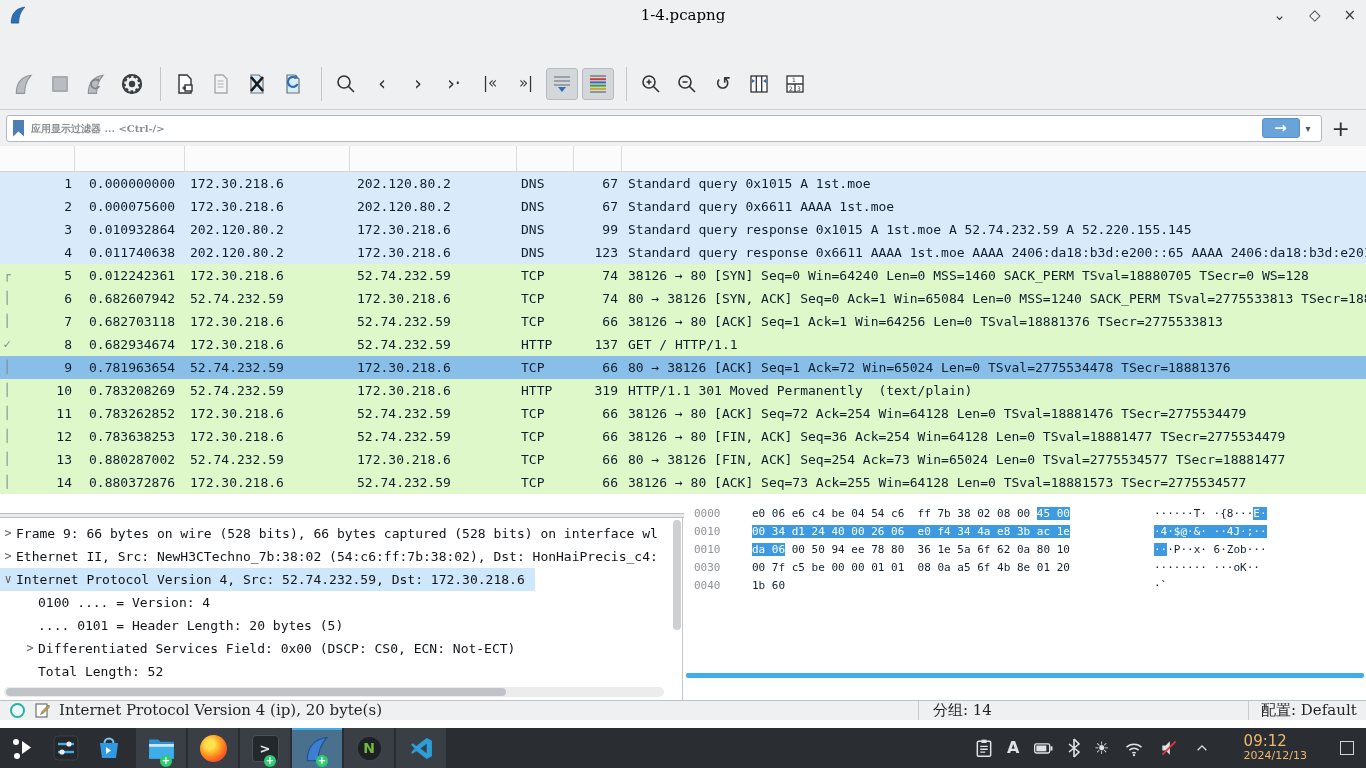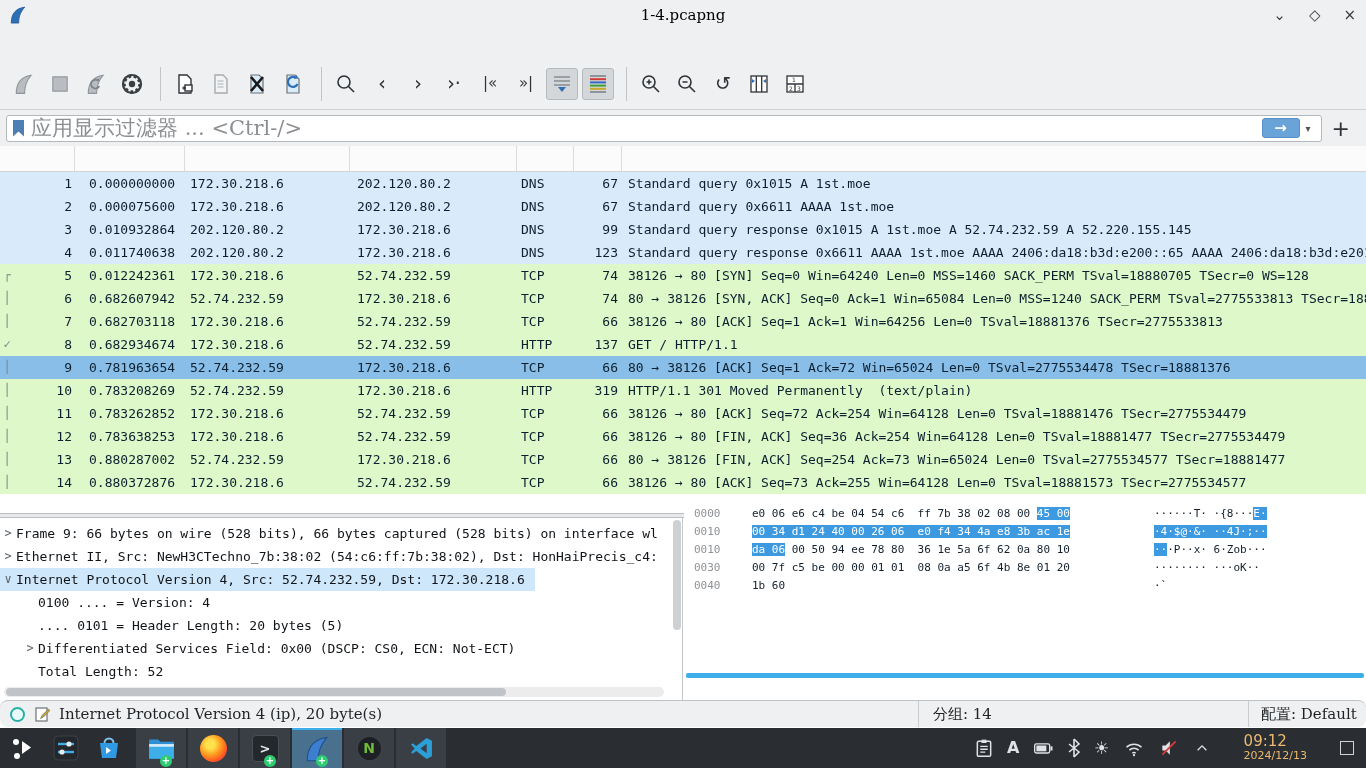--- a/index.html
+++ b/index.html
@@ -33,22 +33,22 @@
   .tsep { width:1px; height:34px; background:#c3c6c9; margin:0 8px; }
   .glyph { line-height:1; }
 
   
   .filterbar { position:absolute; top:110px; left:0; width:1366px; height:36px; background:#eff0f1;
                display:flex; align-items:center; padding:0 6px; }
   .filterfield { flex:1; height:27px; background:#fff; border:1px solid #b4b8bb; border-radius:3px;
                  display:flex; align-items:center; padding:0 4px 0 6px; }
   .bookmark { width:11px; height:17px; background:#4d7fb5;
               clip-path:polygon(0 0,100% 0,100% 100%,50% 70%,0 100%); margin-right:7px; flex:none; }
-  .filterfield input { flex:1; border:none; outline:none; font-size:21px; color:#222;
-                       font-family:"DejaVu Serif","Liberation Serif",serif; background:transparent; }
+  .filterfield input { flex:1; border:none; outline:none; font-size:10px; color:#222;
+                       font-family:"DejaVu Serif","Liberation Serif",serif; background:transparent;font-weight:bold; }
   .filterfield input::placeholder { color:#8b8f93; }
   .applybtn { width:38px; height:20px; background:#69a3d8; border:1px solid #5590c8; border-radius:3px;
               color:#fff; font-size:15px; font-weight:bold; display:flex; align-items:center;
               justify-content:center; font-family:"DejaVu Sans","Liberation Sans",sans-serif; }
   .caret { color:#555; font-size:10px; margin:0 6px; font-family:"DejaVu Sans",sans-serif; }
   .addbtn { font-size:22px; color:#2f3338; padding:0 10px; font-family:"DejaVu Sans",sans-serif; }
 
   
   .lheader { position:absolute; top:146px; left:0; width:1366px; height:26px; background:#fbfbfb;
              border-bottom:1px solid #d4d4d4; display:flex; font-size:15px; color:#111; }
@@ -91,22 +91,22 @@
   .hexpane { position:absolute; top:498px; left:684px; width:682px; height:182px; background:#fff;
              font-size:11px; padding:7px 0 0 10px; overflow:hidden; }
   .hrow { display:flex; height:18px; line-height:18px; white-space:pre; color:#13202c; }
   .hoff { width:42px; color:#8f9296; margin-right:16px; flex:none; }
   .hbytes { width:378px; flex:none; }
   .hascii { margin-left:24px; }
   .hl { background:#3d9ae0; color:#fff; }
   .hex-scroll { position:absolute; left:2px; right:2px; bottom:2px; height:5px; background:#3daee9; border-radius:2px; }
 
   
-  .statusbar { position:absolute; top:700px; left:0; width:1366px; height:27px; background:#eff0f1;
-               border-top:1px solid #bfc2c4; display:flex; align-items:center; font-size:15px; color:#1f2326;border-radius:8px; }
+  .statusbar { position:absolute; top:700px; left:0; width:1366px; height:20px; background:#eff0f1;
+               border-top:1px solid #bfc2c4; display:flex; align-items:flex-start; font-size:15px; color:#1f2326; }
   .sb-left { flex:1; display:flex; align-items:center; gap:9px; padding-left:10px; }
   .expert-dot { width:15px; height:15px; border-radius:50%; border:2px solid #27b1a6; background:#eafaf8; }
   .sb-mid { width:330px; border-left:1px solid #c9ccce; padding-left:14px; align-self:stretch; display:flex; align-items:center; }
   .sb-right { width:118px; border-left:1px solid #c9ccce; padding-left:12px; align-self:stretch; display:flex; align-items:center; }
 
   
   .taskbar { position:absolute; top:728px; left:0; width:1366px; height:40px; background:#2a2e33;
              display:flex; align-items:center; font-family:"DejaVu Sans","Liberation Sans",sans-serif; }
   .tb-launch { display:flex; align-items:center; gap:17px; padding:0 14px 0 10px; }
   .task { position:relative; width:50px; height:40px; display:flex; align-items:center; justify-content:center;

